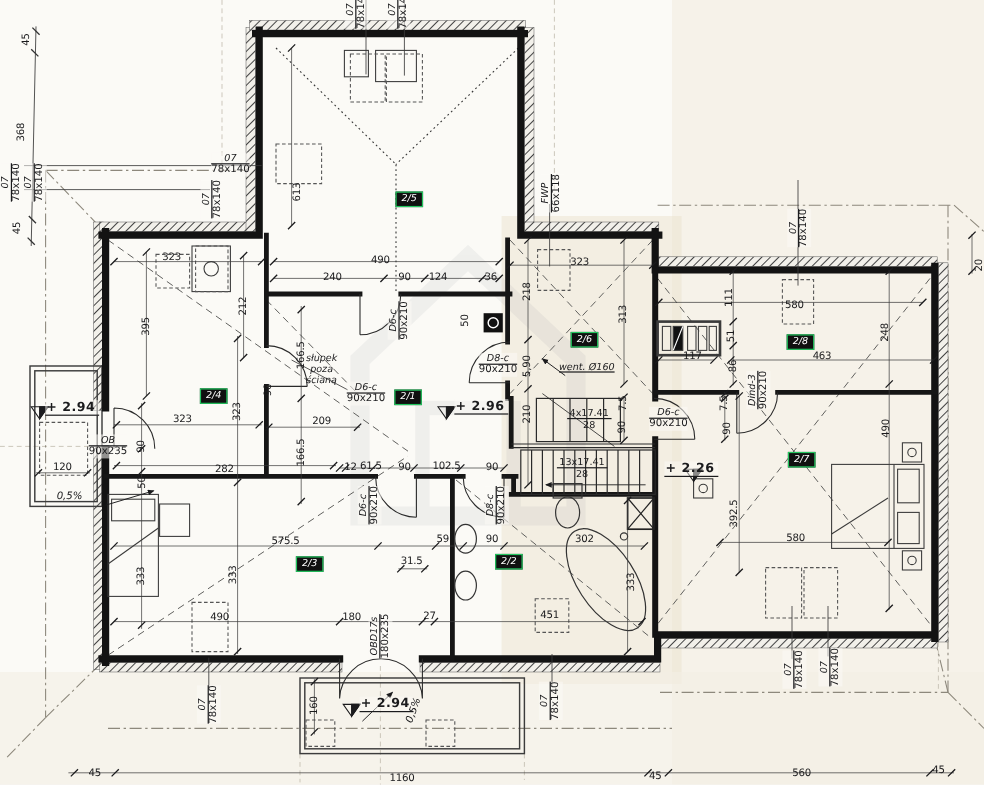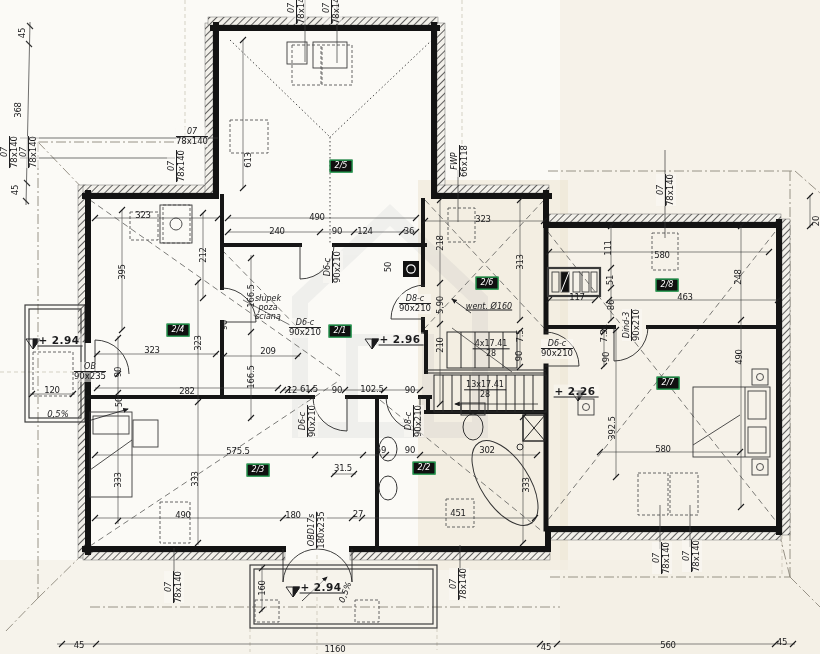--- a/index.html
+++ b/index.html
@@ -426,21 +426,21 @@
       <span class="lab dim" style="left: 187px; top: 391px; transform: translate(-50%, -50%);">282</span>
       <span class="lab dim" style="left: 292px; top: 390px; transform: translate(-50%, -50%);">12</span>
       <span class="lab dim" style="left: 309px; top: 389px; transform: translate(-50%, -50%);">61.5</span>
       <span class="lab dim" style="left: 337px; top: 390px; transform: translate(-50%, -50%);">90</span>
       <span class="lab dim" style="left: 372px; top: 389px; transform: translate(-50%, -50%);">102.5</span>
       <span class="lab dim" style="left: 410px; top: 390px; transform: translate(-50%, -50%);">90</span>
       <span class="lab dim" style="left: 440px; top: 345px; transform: translate(-50%, -50%) rotate(-90deg);">210</span>
       <span class="lab dim" style="left: 520px; top: 336px; transform: translate(-50%, -50%) rotate(-90deg);">7.5</span>
       <span class="lab dim" style="left: 519px; top: 356px; transform: translate(-50%, -50%) rotate(-90deg);">90</span>
       <span class="lab dim" style="left: 218px; top: 451px; transform: translate(-50%, -50%); margin-left: 20px;">575.5</span>
-      <span class="lab dim" style="left: 381px; top: 450px; transform: translate(-50%, -50%);">59</span>
+      <span class="lab dim" style="left: 369px; top: 450px; transform: translate(-50%, -50%);">59</span>
       <span class="lab dim" style="left: 410px; top: 450px; transform: translate(-50%, -50%);">90</span>
       <span class="lab dim" style="left: 487px; top: 450px; transform: translate(-50%, -50%);">302</span>
       <span class="lab dim" style="left: 118px; top: 480px; transform: translate(-50%, -50%) rotate(-90deg);">333</span>
       <span class="lab dim" style="left: 195px; top: 479px; transform: translate(-50%, -50%) rotate(-90deg);">333</span>
       <span class="lab dim" style="left: 526px; top: 485px; transform: translate(-50%, -50%) rotate(-90deg);">333</span>
       <span class="lab dim" style="left: 183px; top: 515px; transform: translate(-50%, -50%);">490</span>
       <span class="lab dim" style="left: 293px; top: 515px; transform: translate(-50%, -50%);">180</span>
       <span class="lab dim" style="left: 358px; top: 514px; transform: translate(-50%, -50%);">27</span>
       <span class="lab dim" style="left: 458px; top: 513px; transform: translate(-50%, -50%);">451</span>
       <span class="lab dim" style="left: 343px; top: 468px; transform: translate(-50%, -50%);">31.5</span>

